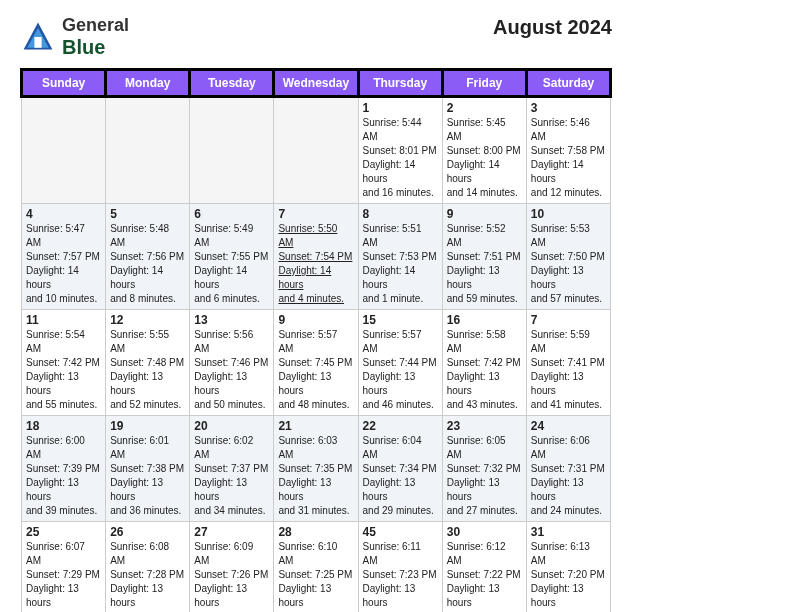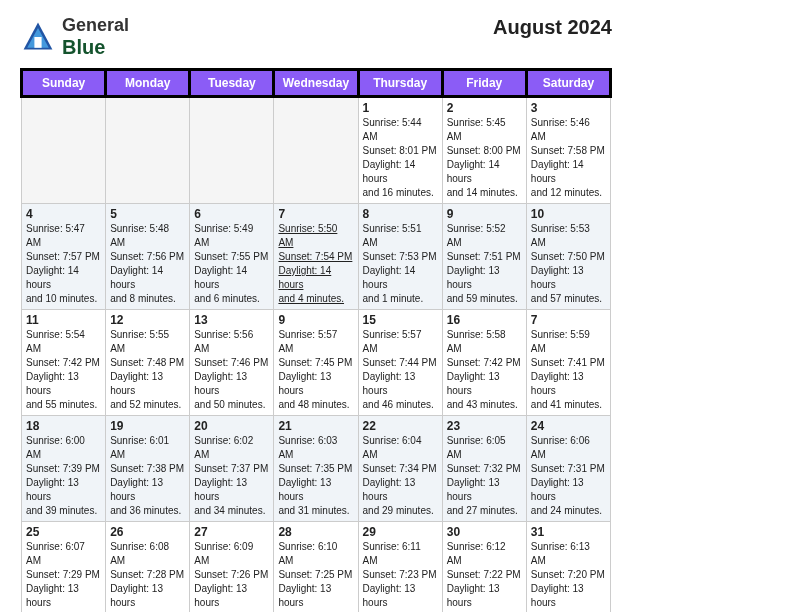--- a/index.html
+++ b/index.html
@@ -339,21 +339,21 @@
 and 17 minutes.</div>
           </td>
           <td>
             <span class="day-num">28</span>
             <div class="day-info" style="white-space: pre-line;">Sunrise: 6:10 AM
 Sunset: 7:25 PM
 Daylight: 13 hours
 and 14 minutes.</div>
           </td>
           <td>
-            <span class="day-num">29</span>
+            <span class="day-num">45</span>
             <div class="day-info" style="white-space: pre-line;">Sunrise: 6:11 AM
 Sunset: 7:23 PM
 Daylight: 13 hours
 and 12 minutes.</div>
           </td>
           <td>
             <span class="day-num">30</span>
             <div class="day-info" style="white-space: pre-line;">Sunrise: 6:12 AM
 Sunset: 7:22 PM
 Daylight: 13 hours

